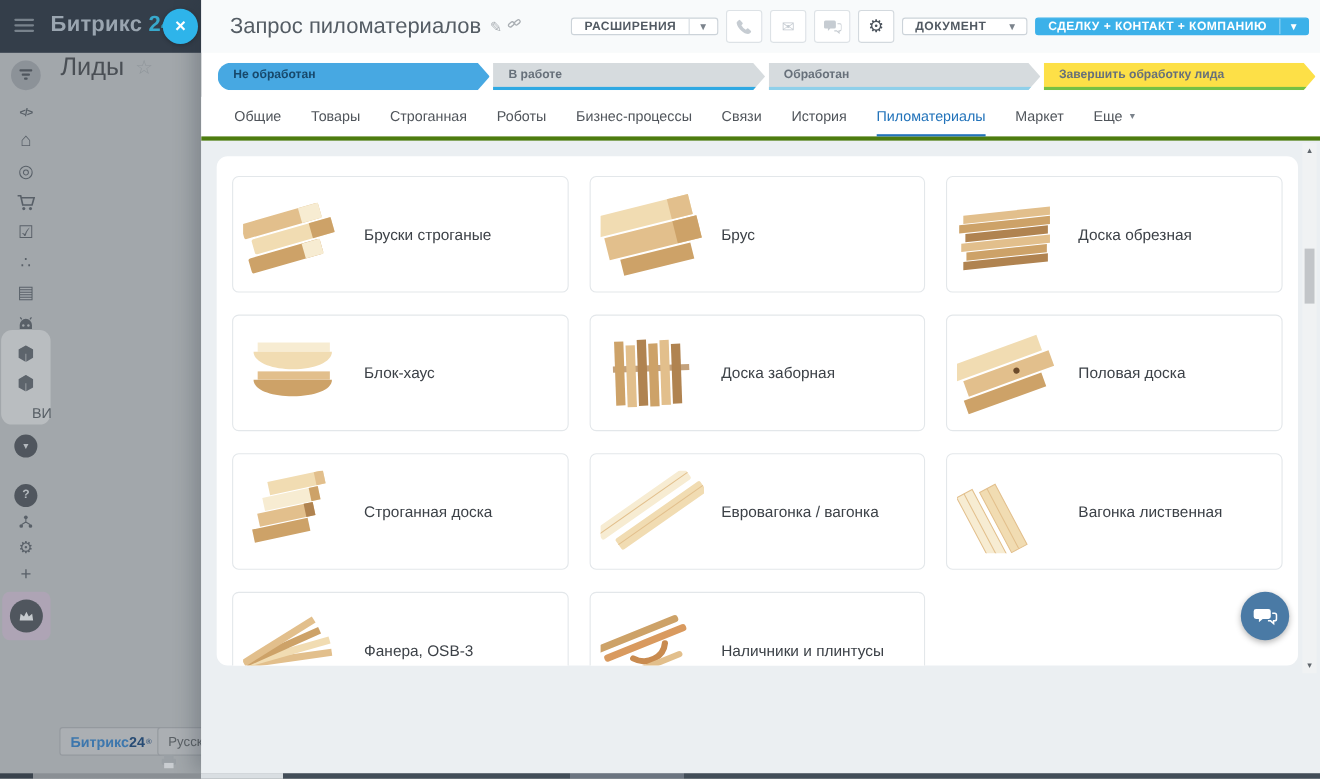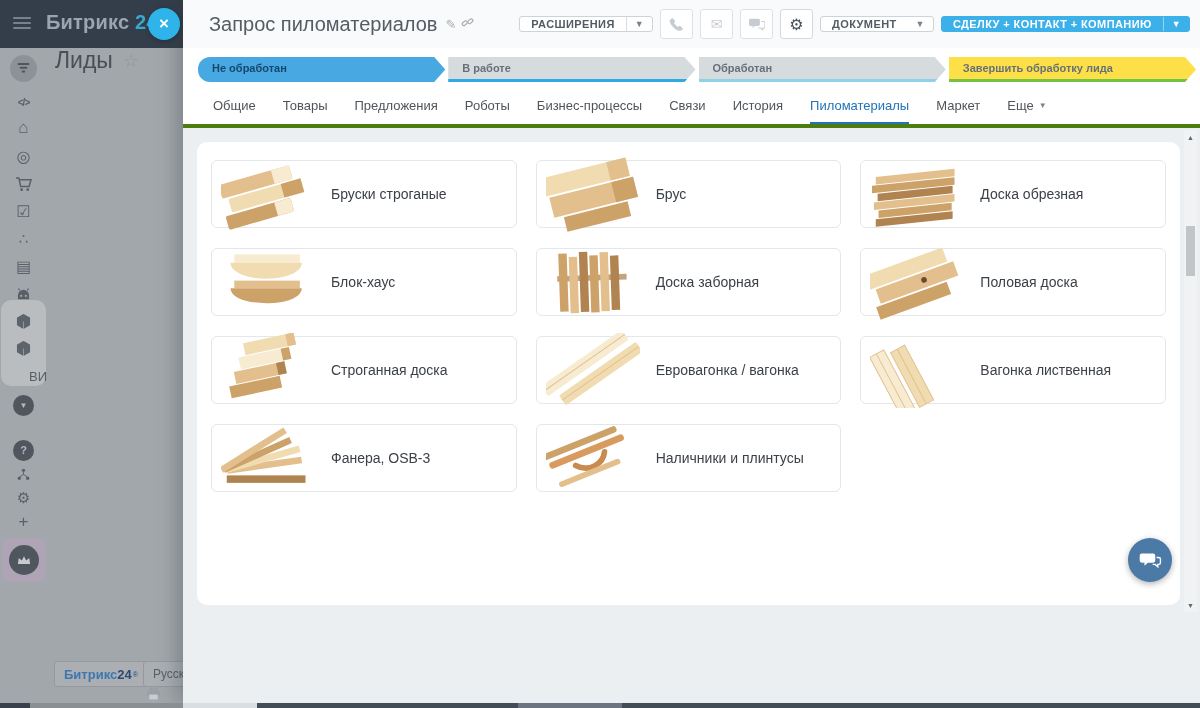--- a/index.html
+++ b/index.html
@@ -64,21 +64,21 @@
 
   .tabsbar{position:absolute;top:88px;left:0;right:0;height:40px;background:#fff;border-bottom:4px solid #4d7c0f;box-sizing:border-box;}
   #tabs{display:flex;gap:27px;padding-left:30px;height:100%;}
   .tab{height:100%;display:flex;align-items:center;gap:5px;font-size:13px;color:#50555b;border-bottom:2px solid transparent;box-sizing:border-box;cursor:default;white-space:nowrap;}
   .tab.active{color:#2273ba;border-bottom-color:#2273ba;}
   .tab-caret{font-size:8px;color:#7b838c;}
 
   .content{position:absolute;top:128px;left:0;right:0;bottom:0;background:#ebeff2;}
   .panel{position:absolute;left:14px;top:14px;width:983px;height:463px;background:#fff;border-radius:10px;overflow:hidden;}
   .grid{display:grid;grid-template-columns:repeat(3,1fr);gap:20px 19px;padding:18px 14px;}
-  .card{height:68px;background:#fff;border:1px solid #e3e7ea;border-radius:6px;display:flex;align-items:center;box-sizing:border-box;padding-left:5px;}
+  .card{height:106px;background:#fff;border:1px solid #e3e7ea;border-radius:6px;display:flex;align-items:center;box-sizing:border-box;padding-left:5px;}
   .card-img{width:102px;height:76px;flex:none;display:flex;align-items:center;justify-content:center;}
   .card-label{margin-left:12px;font-size:14px;color:#3c4147;}
 
   .scrollbar{position:absolute;top:2px;right:3px;width:13px;height:482px;background:#f0f2f3;}
   .sb-arrow{position:absolute;left:0;width:13px;height:14px;display:flex;align-items:center;justify-content:center;font-size:7px;color:#60666c;}
   .sb-arrow.up{top:0;}
   .sb-arrow.down{bottom:0;}
   .sb-thumb{position:absolute;top:96px;left:2px;width:9px;height:50px;background:#c2c5c8;}
 
   .fab{position:absolute;top:410px;right:28px;width:44px;height:44px;border-radius:50%;background:#4a7aa5;display:flex;align-items:center;justify-content:center;box-shadow:0 2px 6px rgba(0,0,0,.3);}
@@ -300,21 +300,21 @@
 
     <div class="tabsbar">
       <div id="tabs">
           <div class="tab">
             <span>Общие</span>
           </div>
           <div class="tab">
             <span>Товары</span>
           </div>
           <div class="tab">
-            <span>Предложения</span>
+            <span>Строганная</span>
           </div>
           <div class="tab">
             <span>Роботы</span>
           </div>
           <div class="tab">
             <span>Бизнес-процессы</span>
           </div>
           <div class="tab">
             <span>Связи</span>
           </div>

